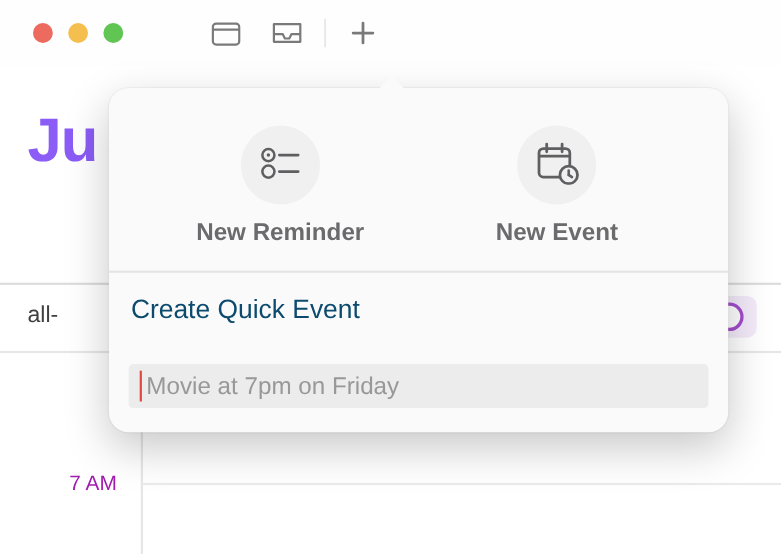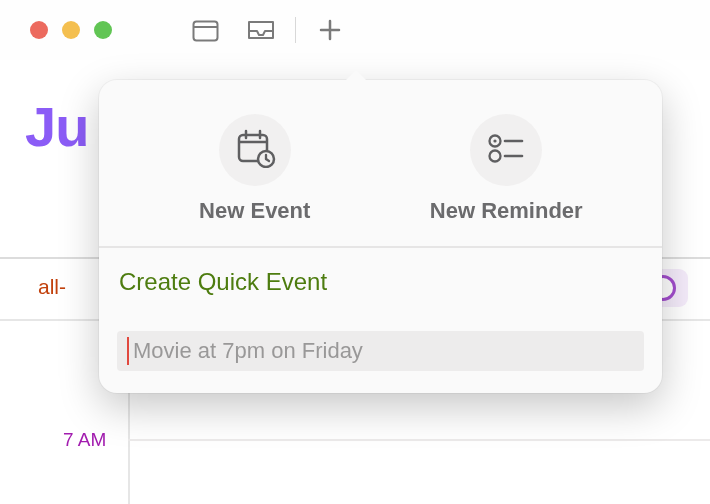--- a/index.html
+++ b/index.html
@@ -72,22 +72,22 @@
     left:0; right:0;
     top:197px;
     height:60px;
     border-top:2px solid #dcdcdc;
     border-bottom:2px solid #e6e6e6;
     display:flex;
     align-items:center;
   }
   .allday-label {
     position:absolute;
-    left:38px; top:16px;
-    color:#c2410c;
+    left:25px; top:16px;
+    color:#404040;
     font-size:21px;
   }
   .event-chip {
     position:absolute;
     right:22px;
     top:10px;
     height:38px;
     padding:0 12px;
     border-radius:9px;
     display:flex;
@@ -164,21 +164,21 @@
   }
   .pop-sep {
     height:2px;
     background:#e6e5e5;
   }
   .pop-bottom {
     padding:20px 18px 22px 18px;
   }
   .pop-heading {
     font-size:24px;
-    color:#4d7c0f;
+    color:#0c4a6e;
     font-weight:500;
     margin:0 2px 12px 2px;
   }
   .quick-input {
     height:40px;
     background:#edecec;
     border-radius:4px;
     position:relative;
     display:flex;
     align-items:center;
@@ -253,51 +253,51 @@
 </div>
 
 <div class="popover">
   <div class="popover-arrow">
     <svg width="24" height="12" viewBox="0 0 24 12">
       <path d="M0 12 L12 0 L24 12 Z" fill="#fafafa"></path>
     </svg>
   </div>
 
   <div class="pop-top">
+    <div class="pop-option">
+      <div class="circle-btn">
+        <span>
+          <svg width="40" height="34" viewBox="0 0 40 34">
+            <circle cx="9" cy="10" r="5.5" fill="none" stroke="#5f5f61" stroke-width="2.3"></circle>
+            <circle cx="9" cy="10" r="1.6" fill="#5f5f61"></circle>
+            <line x1="19" y1="10" x2="36" y2="10" stroke="#5f5f61" stroke-width="2.6" stroke-linecap="round"></line>
+            <circle cx="9" cy="25" r="5.5" fill="none" stroke="#5f5f61" stroke-width="2.3"></circle>
+            <line x1="19" y1="25" x2="36" y2="25" stroke="#5f5f61" stroke-width="2.6" stroke-linecap="round"></line>
+          </svg>
+        </span>
+      </div>
+      <div class="pop-option-label">New Reminder</div>
+    </div>
+
     <div class="pop-option">
       <div class="circle-btn">
         <span>
           <svg width="42" height="40" viewBox="0 0 42 40">
             <rect x="5" y="7" width="28" height="26" rx="4" fill="none" stroke="#5f5f61" stroke-width="2.5"></rect>
             <line x1="5" y1="14" x2="33" y2="14" stroke="#5f5f61" stroke-width="2.5"></line>
             <line x1="12" y1="3" x2="12" y2="10" stroke="#5f5f61" stroke-width="2.5" stroke-linecap="round"></line>
             <line x1="26" y1="3" x2="26" y2="10" stroke="#5f5f61" stroke-width="2.5" stroke-linecap="round"></line>
             <circle cx="32" cy="31" r="8" fill="#f1f0f0" stroke="#5f5f61" stroke-width="2.5"></circle>
             <line x1="32" y1="27" x2="32" y2="31" stroke="#5f5f61" stroke-width="2.3" stroke-linecap="round"></line>
             <line x1="32" y1="31" x2="35" y2="33" stroke="#5f5f61" stroke-width="2.3" stroke-linecap="round"></line>
           </svg>
         </span>
       </div>
       <div class="pop-option-label">New Event</div>
     </div>
-
-    <div class="pop-option">
-      <div class="circle-btn">
-        <span>
-          <svg width="40" height="34" viewBox="0 0 40 34">
-            <circle cx="9" cy="10" r="5.5" fill="none" stroke="#5f5f61" stroke-width="2.3"></circle>
-            <circle cx="9" cy="10" r="1.6" fill="#5f5f61"></circle>
-            <line x1="19" y1="10" x2="36" y2="10" stroke="#5f5f61" stroke-width="2.6" stroke-linecap="round"></line>
-            <circle cx="9" cy="25" r="5.5" fill="none" stroke="#5f5f61" stroke-width="2.3"></circle>
-            <line x1="19" y1="25" x2="36" y2="25" stroke="#5f5f61" stroke-width="2.6" stroke-linecap="round"></line>
-          </svg>
-        </span>
-      </div>
-      <div class="pop-option-label">New Reminder</div>
-    </div>
   </div>
 
   <div class="pop-sep"></div>
 
   <div class="pop-bottom">
     <div class="pop-heading">Create Quick Event</div>
     <div class="quick-input">
       <div class="caret"></div>
       <div class="quick-placeholder">Movie at 7pm on Friday</div>
     </div>

